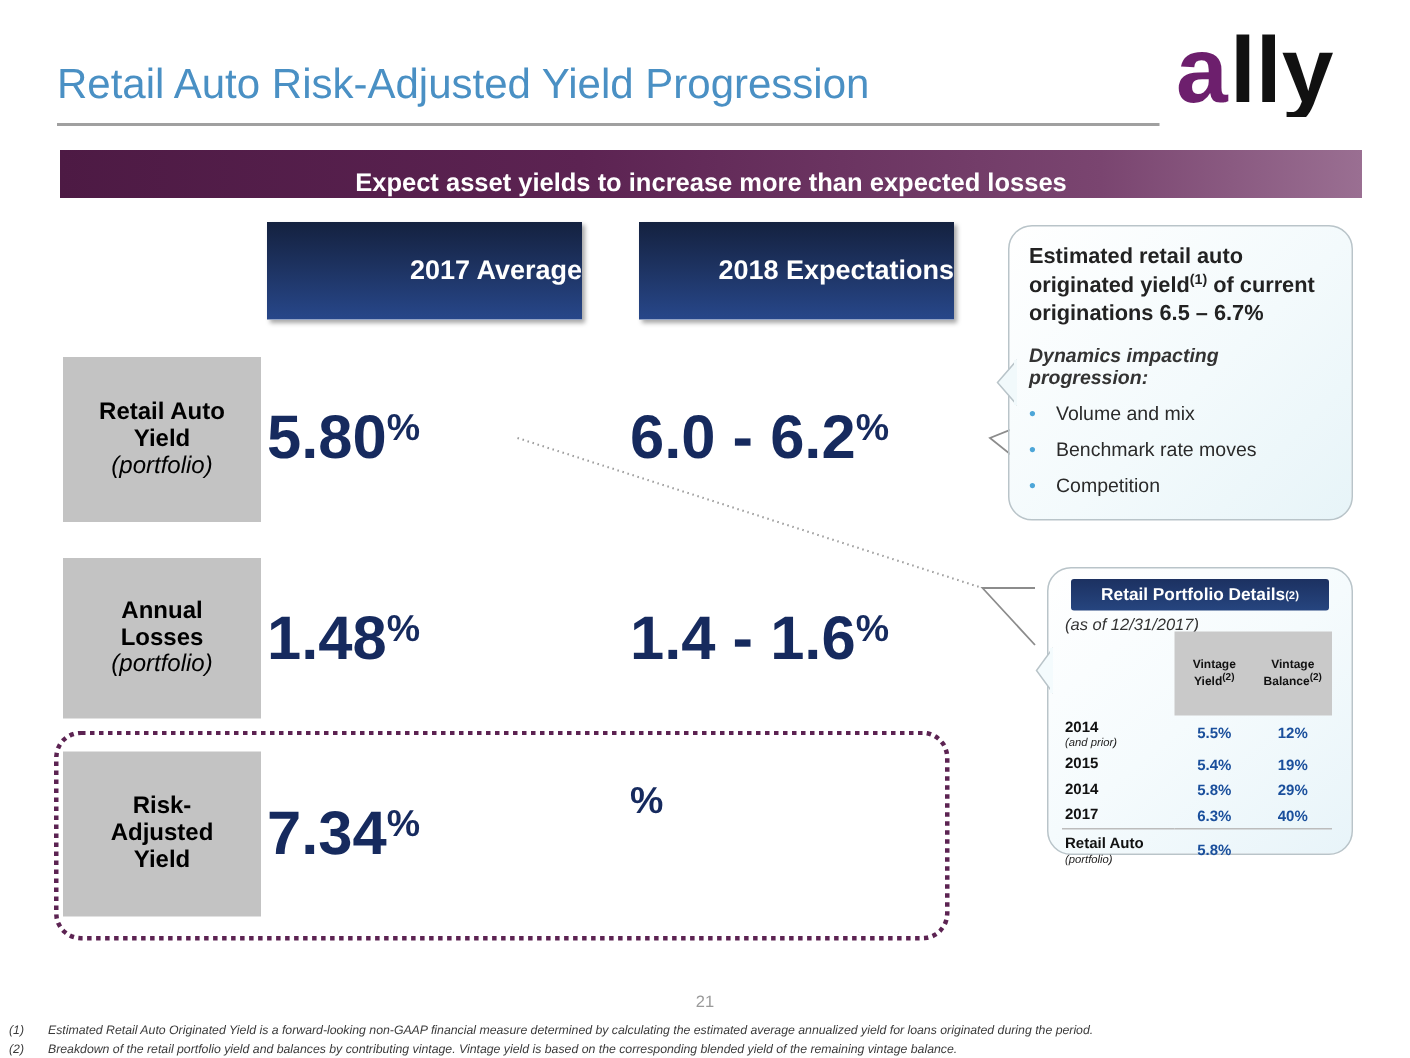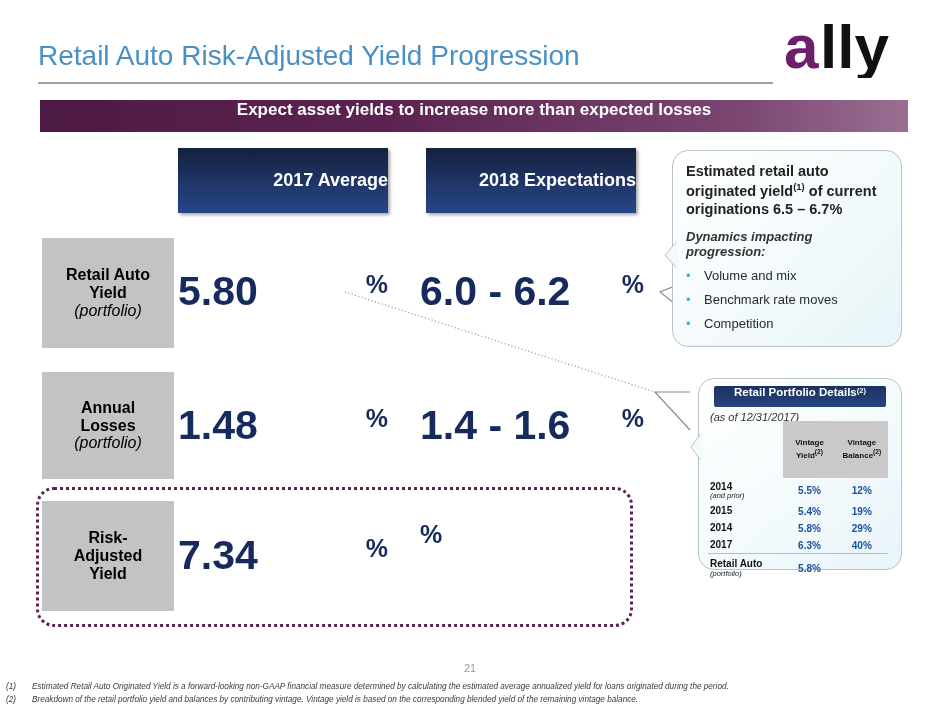--- a/index.html
+++ b/index.html
@@ -47,21 +47,21 @@
 
   
   #banner {
     position: absolute;
     left: 40px;
     top: 100px;
     width: 868px;
     height: 32px;
     background: linear-gradient(to right, #4d1a44 0%, #5c2352 40%, #7a4570 80%, #9a6f92 100%);
     display: flex;
-    align-items: flex-start;
+    align-items: flex-end;
     justify-content: center;
   }
   #banner-text {
     color: #ffffff;
     font-size: 17px;
     font-weight: bold;
   }
 
   
   .col-head {
@@ -122,21 +122,21 @@
   }
 
   
   .value {
     position: absolute;
     color: #162a5e;
     font-weight: bold;
     font-size: 41px;
     display: flex;
     align-items: baseline;
-    justify-content: space-between;
+    justify-content: flex-start;
     white-space: nowrap;
   }
   .value .pct {
     font-size: 25px;
     font-weight: bold;
     position: relative;
     top: -12px;
   }
   .v-r0 { top: 268px; }
   .v-r1 { top: 402px; }
@@ -235,20 +235,21 @@
     left: 22px;
     top: 8px;
     width: 172px;
     height: 21px;
     background: linear-gradient(to bottom, #1c3161 0%, #26457f 100%);
     border-radius: 2px;
     color: #fff;
     font-size: 11.5px;
     font-weight: bold;
     display: flex;
+    align-items: center;
     justify-content: center;
   }
   #pf-title sup { font-size: 7.5px; }
   #pf-asof {
     position: absolute;
     left: 18px;
     top: 33px;
     font-size: 11px;
     font-style: italic;
     color: #333;

